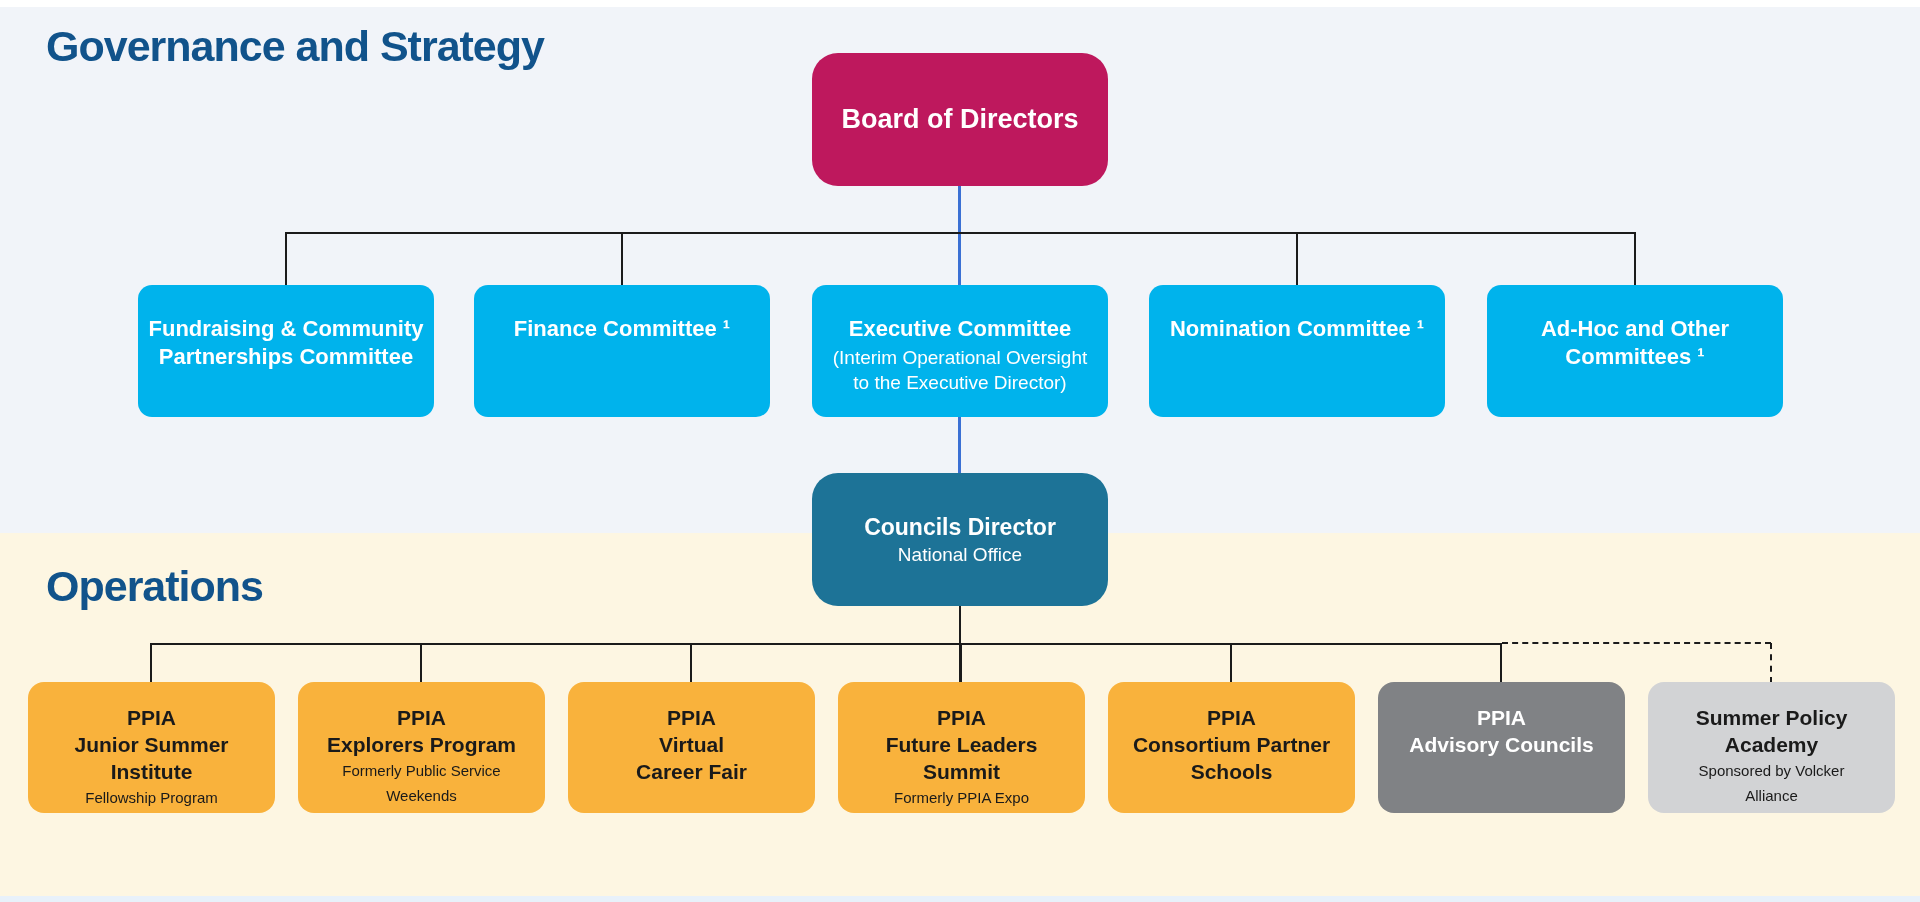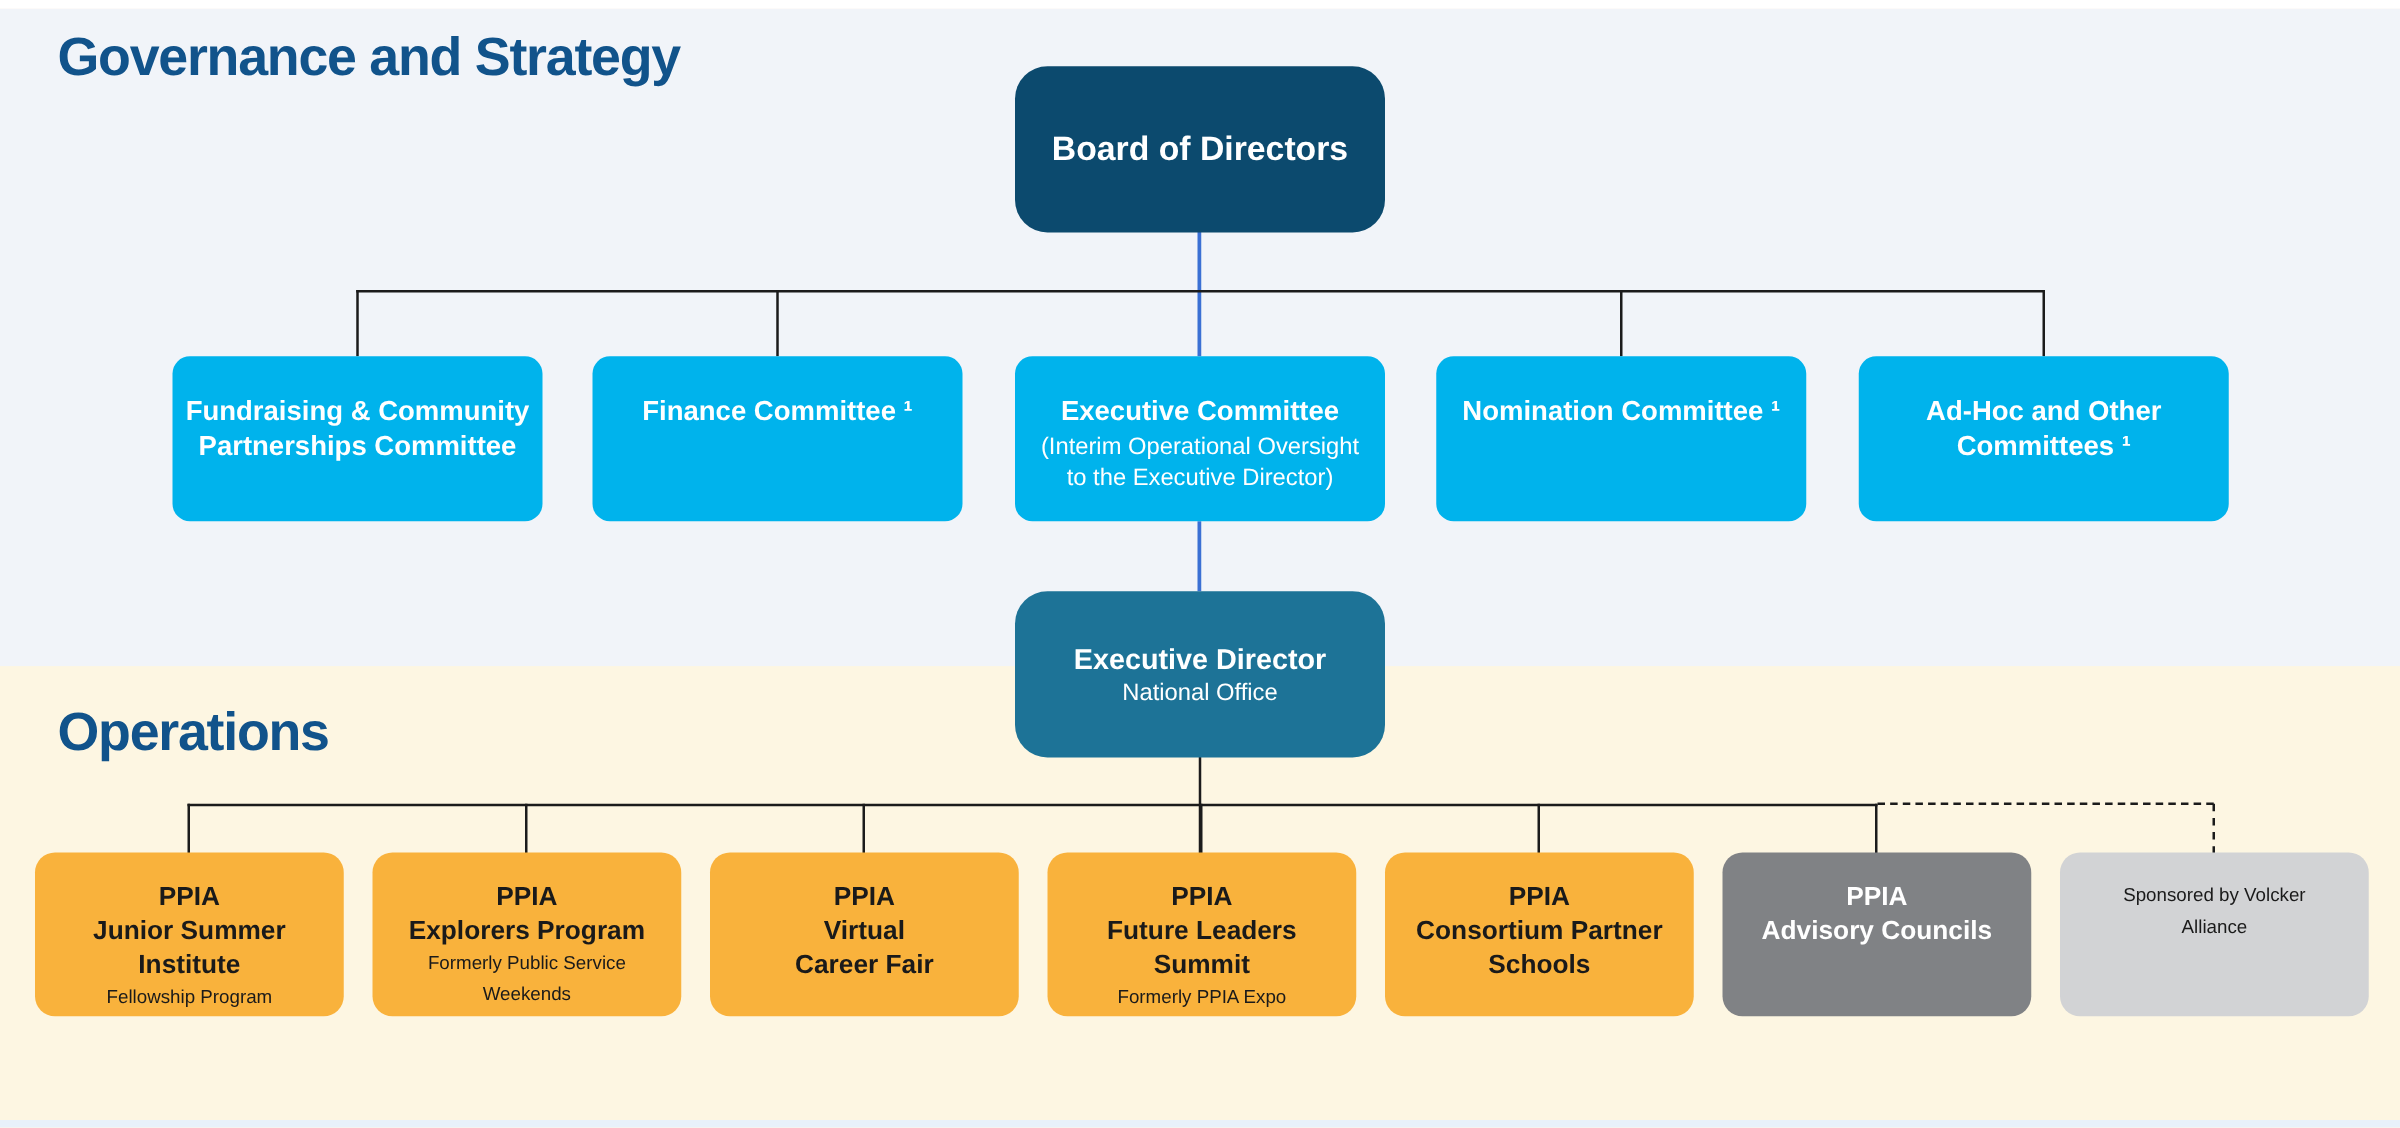--- a/index.html
+++ b/index.html
@@ -20,21 +20,21 @@
     letter-spacing:-1px;white-space:nowrap;
   }
   .title-governance{left:46px;top:22px;}
   .title-operations{left:46px;top:562px;}
 
   
   .node{position:absolute;box-sizing:border-box;text-align:center;}
 
   
   .board{
-    left:812px;top:53px;width:296px;height:133px;background:#0c4a6e;
+    left:812px;top:53px;width:296px;height:133px;background:#be185d;
     border-radius:26px;color:#ffffff;display:flex;align-items:center;
     justify-content:center;font-size:27px;font-weight:bold;
   }
 
   
   .committee{
     top:285px;width:296px;height:132px;background:#00b3ec;border-radius:14px;
     color:#ffffff;padding:30px 10px 0 10px;
   }
   .committee .node-title{font-size:22px;font-weight:bold;line-height:28px;}
@@ -128,21 +128,21 @@
 <div class="node committee c4">
   <div class="node-title">Nomination Committee ¹</div>
 
 </div>
 <div class="node committee c5">
   <div class="node-title">Ad-Hoc and Other<br>Committees ¹</div>
 
 </div>
 
 <div class="node execdir">
-  <div class="node-title">Executive Director</div>
+  <div class="node-title">Councils Director</div>
   <div class="node-subtitle">National Office</div>
 </div>
 
 <div class="node program p1">
   <div class="node-title">PPIA<br>Junior Summer<br>Institute</div>
   <div class="node-subtitle">Fellowship Program</div>
 </div>
 <div class="node program p2">
   <div class="node-title">PPIA<br>Explorers Program</div>
   <div class="node-subtitle">Formerly Public Service<br>Weekends</div>
@@ -157,14 +157,15 @@
 </div>
 <div class="node program p5">
   <div class="node-title">PPIA<br>Consortium Partner<br>Schools</div>
 
 </div>
 <div class="node program gray p6">
   <div class="node-title">PPIA<br>Advisory Councils</div>
 
 </div>
 <div class="node program lightgray p7">
+  <div class="node-title">Summer Policy<br>Academy</div>
   <div class="node-subtitle">Sponsored by Volcker<br>Alliance</div>
 </div>
 
 </body></html>

